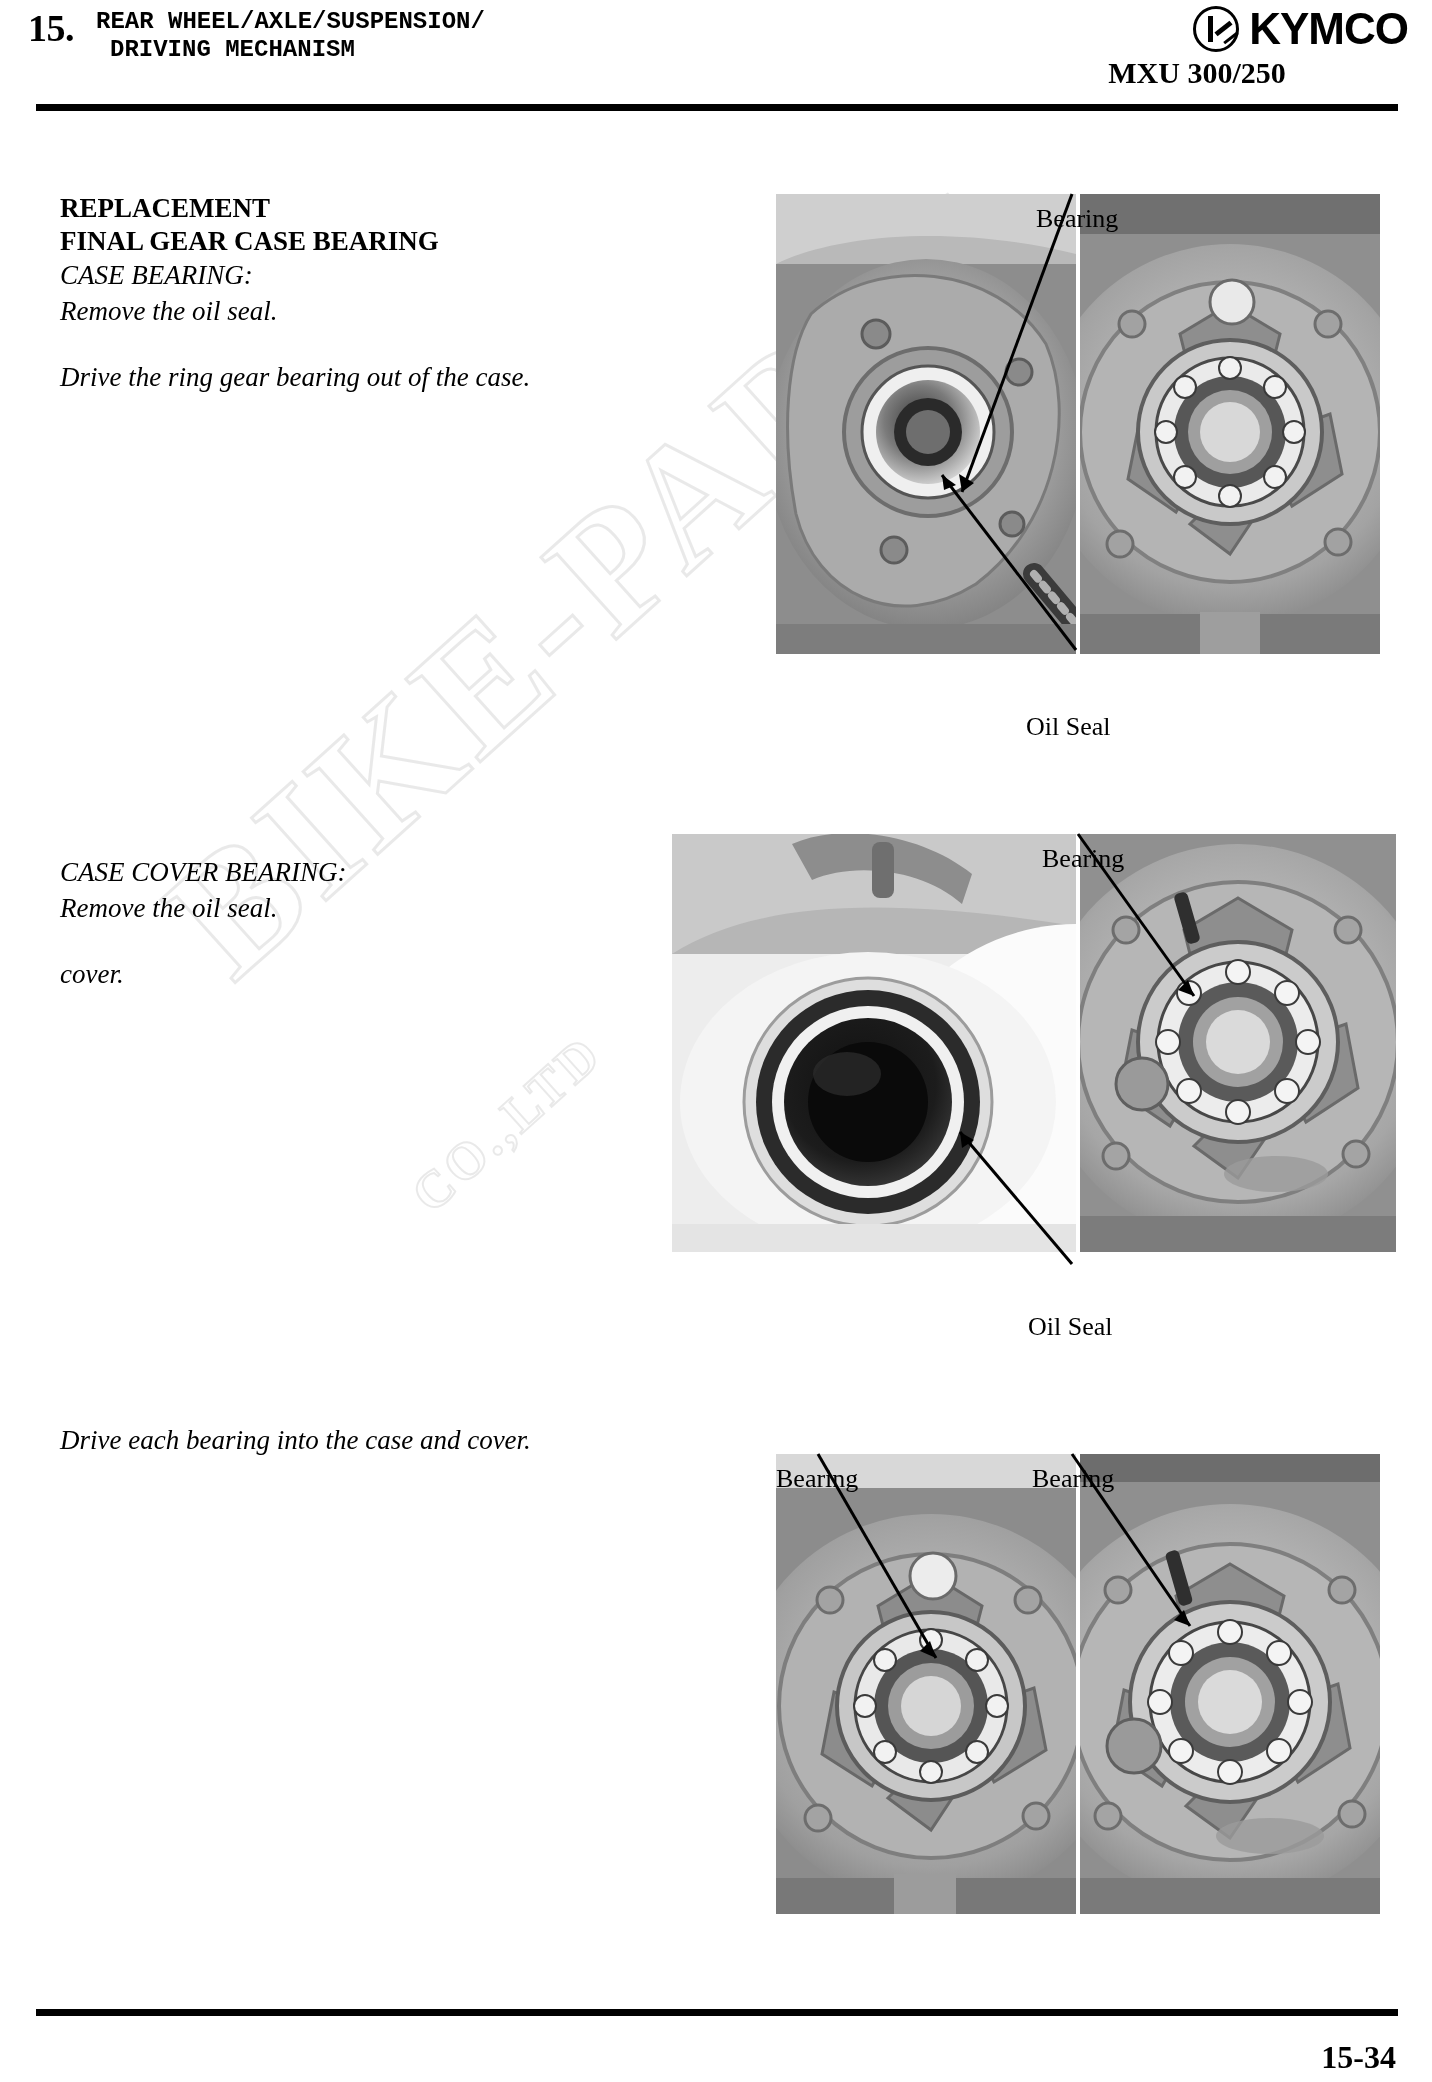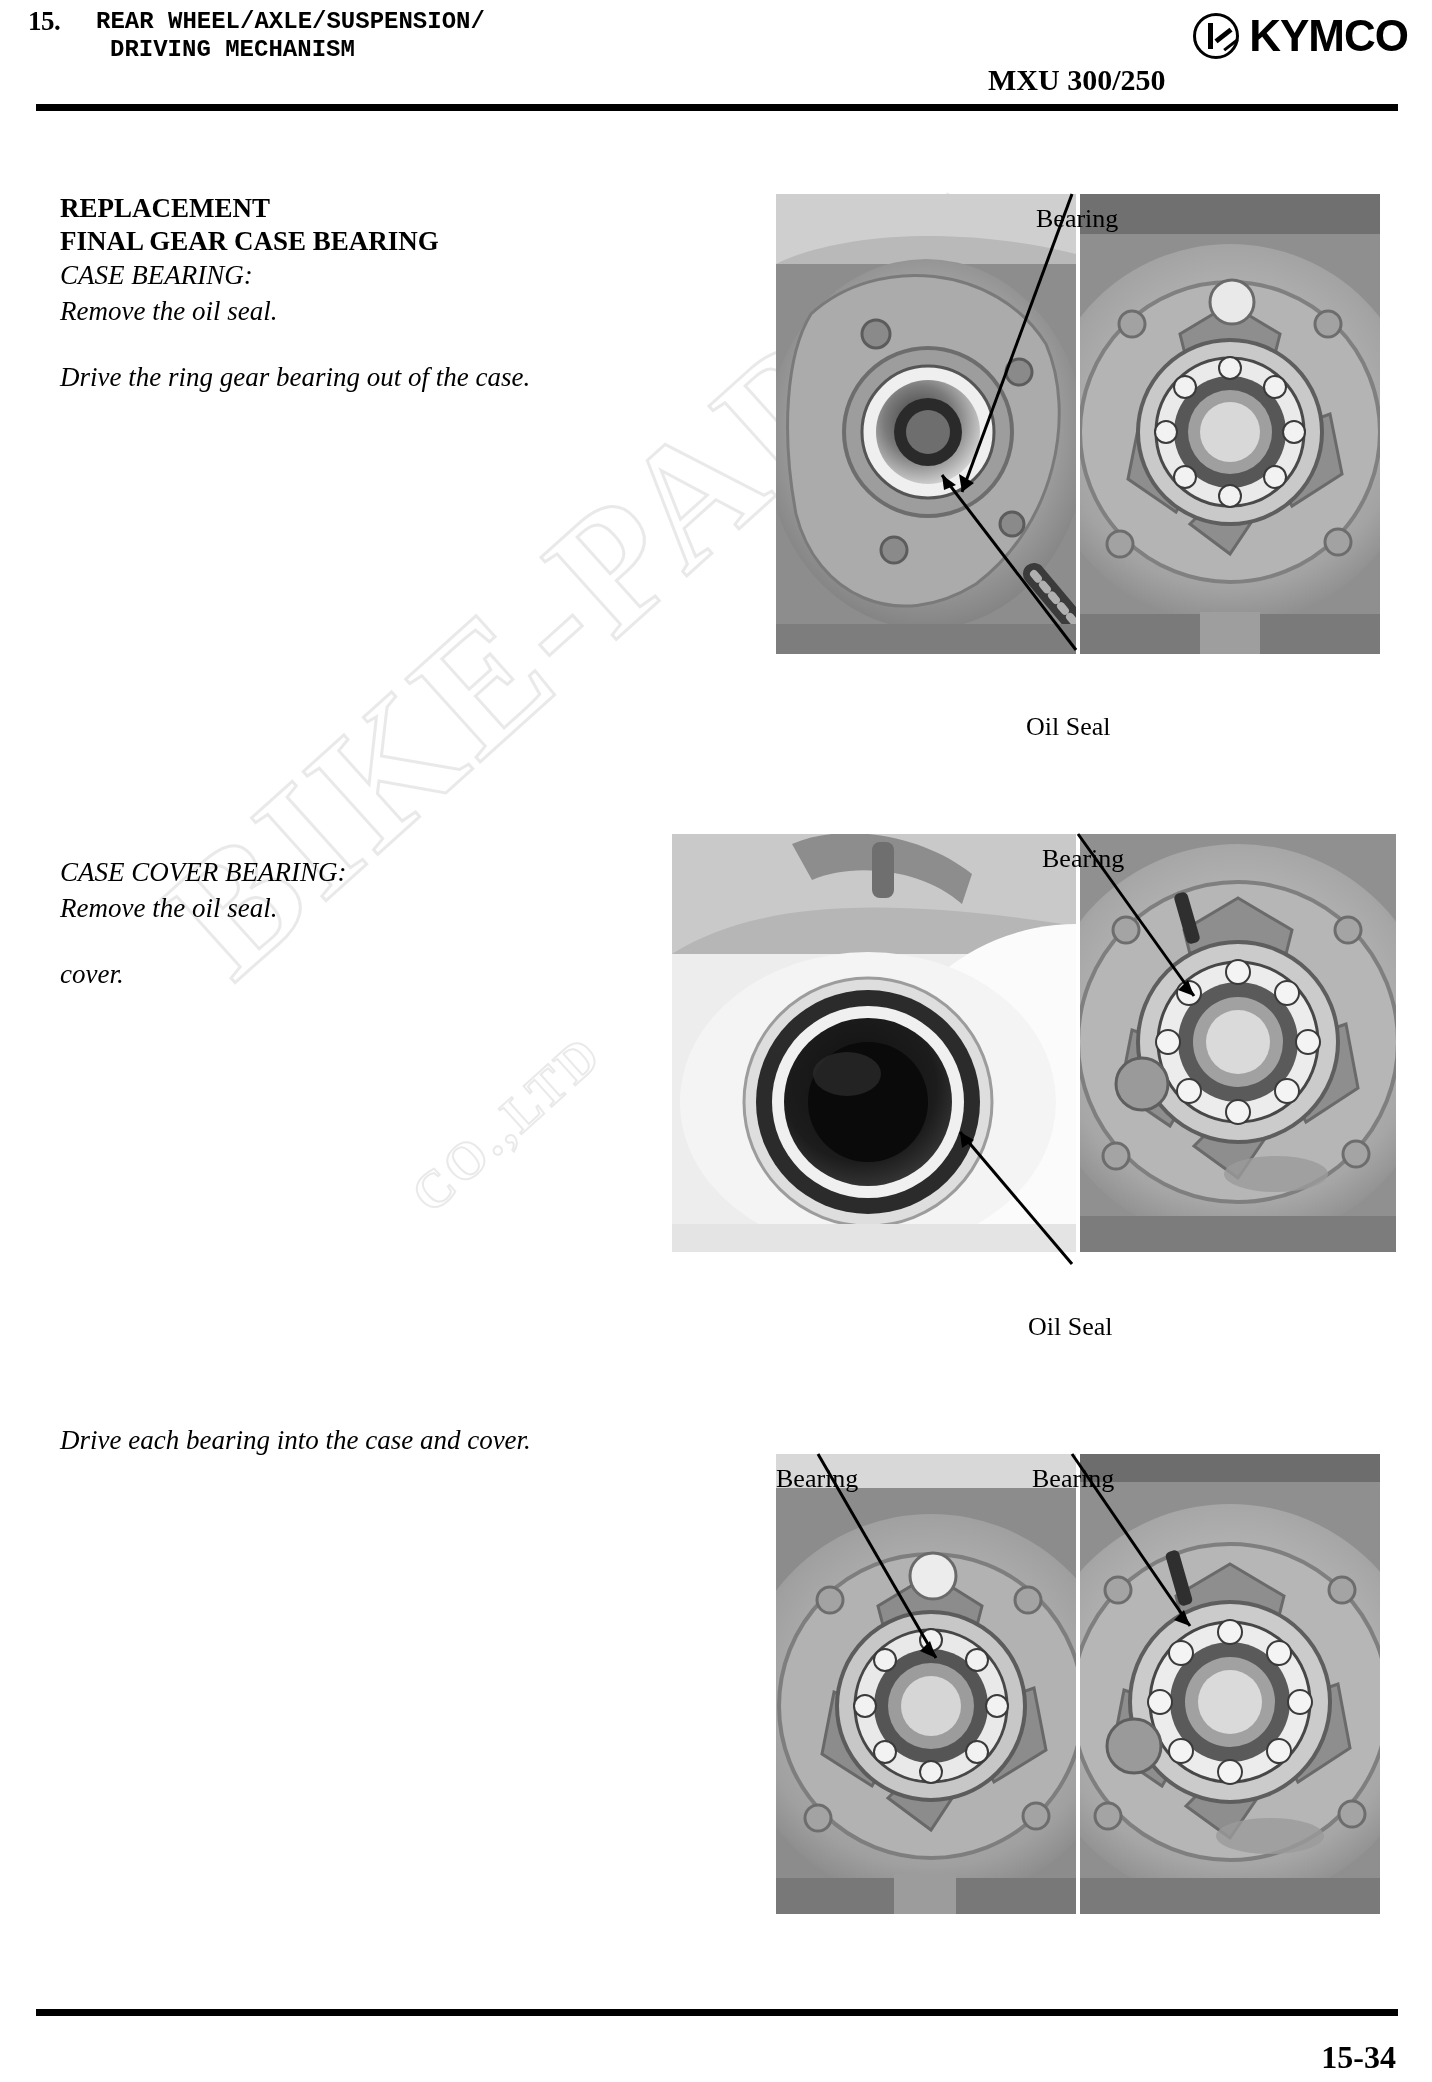--- a/index.html
+++ b/index.html
@@ -20,21 +20,21 @@
   .header {
     position: absolute;
     top: 0; left: 0;
     width: 1432px;
     height: 112px;
   }
   .chapter-num {
     position: absolute;
     left: 28px;
     top: 6px;
-    font-size: 27px;
+    font-size: 38px;
     font-weight: bold;
     font-family: "Liberation Serif", serif;
     letter-spacing: -0.5px;
   }
   .header-title {
     position: absolute;
     left: 96px;
     top: 8px;
     width: 860px;
     font-size: 24px;
@@ -43,23 +43,22 @@
     font-family: Liberation Mono, monospace;
   }
   .header-title .line2 {
     display: block;
     margin-left: 14px;
   }
   .brand-block {
     position: absolute;
     right: 24px;
     top: 4px;
-    text-align: left;
+    text-align: center;
     width: 420px;
-    margin-top: 7px;
   }
   .brand-row {
     display: flex;
     align-items: center;
     justify-content: flex-end;
     gap: 10px;
   }
   .brand-logo {
     width: 46px;
     height: 46px;

